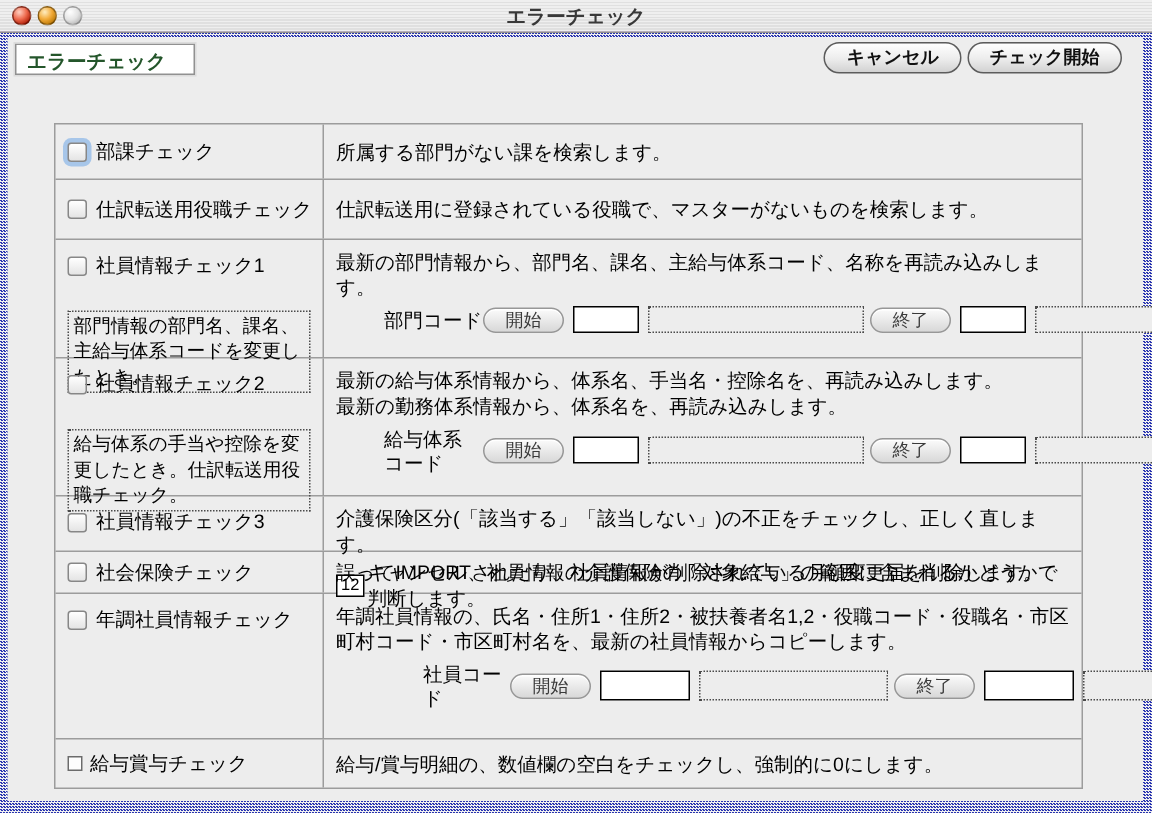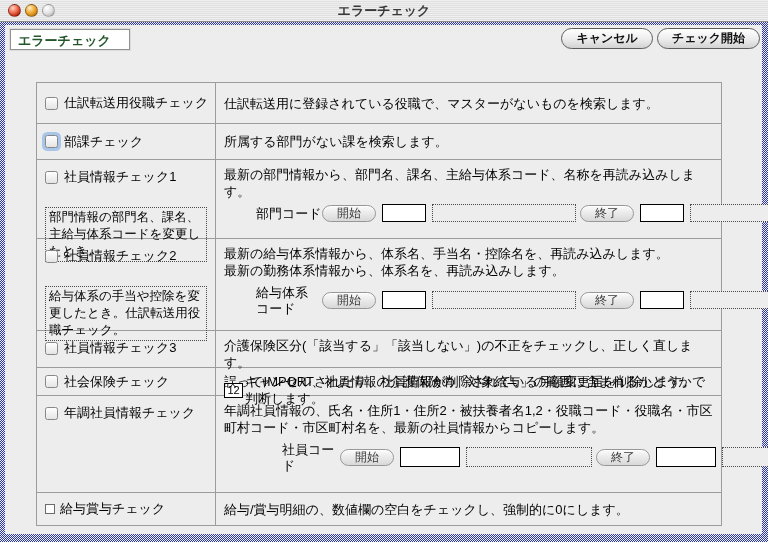--- a/index.html
+++ b/index.html
@@ -26,21 +26,21 @@
   .frame{ position:absolute; top:22px; left:0; right:0; bottom:0;
     padding:3px 6px 8px 5px;
     background-image:conic-gradient(#2a35b0 25%, #f0f0f0 0 50%, #2a35b0 0 75%, #f0f0f0 0);
     background-size:2px 2px; }
   .content{ width:100%; height:100%; background:#ededed; position:relative; }
 
   
   .page-label{ position:absolute; left:5px; top:4px; width:120px; height:21px;
     background:#fff; border:1px solid #919191; outline:1px solid #dcdcdc;
     font-size:13px; font-weight:bold; color:#24562b; padding:2px 7px; }
-  .top-buttons{ position:absolute; right:2px; top:3px; display:flex; gap:4px; }
+  .top-buttons{ position:absolute; right:14px; top:3px; display:flex; gap:4px; }
   .aqua-btn{ height:21px; border-radius:11px; border:1px solid #5c5c5c;
     background:linear-gradient(#ffffff,#ececec 55%,#d2d2d2);
     font-family:inherit; font-size:12px; font-weight:bold; color:#111;
     padding:0 14px; cursor:pointer; }
 
   
   .table{ position:absolute; left:31px; top:57px; width:686px;
     border:1px solid #9c9c9c; background:#ededed; }
   .row{ display:flex; border-top:1px solid #9c9c9c; }
   .row:first-child{ border-top:none; }
@@ -102,41 +102,41 @@
 
       <div class="page-label">エラーチェック</div>
 
       <div class="top-buttons">
         <button class="aqua-btn">キャンセル</button>
         <button class="aqua-btn">チェック開始</button>
       </div>
 
       <div class="table">
 
-        <div class="row row-simple r2">
-          <div class="cell-l">
-            <span class="chk-line">
-              <span class="chk"></span>
-              <span class="chk-label">仕訳転送用役職チェック</span>
-            </span>
-          </div>
-          <div class="cell-r">
-            <span class="desc">仕訳転送用に登録されている役職で、マスターがないものを検索します。</span>
-          </div>
-        </div>
-
         <div class="row row-simple r1">
           <div class="cell-l">
             <span class="chk-line">
               <span class="chk focused"></span>
               <span class="chk-label">部課チェック</span>
             </span>
           </div>
           <div class="cell-r">
             <span class="desc">所属する部門がない課を検索します。</span>
+          </div>
+        </div>
+
+        <div class="row row-simple r2">
+          <div class="cell-l">
+            <span class="chk-line">
+              <span class="chk"></span>
+              <span class="chk-label">仕訳転送用役職チェック</span>
+            </span>
+          </div>
+          <div class="cell-r">
+            <span class="desc">仕訳転送用に登録されている役職で、マスターがないものを検索します。</span>
           </div>
         </div>
 
         <div class="row r3">
           <div class="cell-l">
             <span class="chk-line">
               <span class="chk"></span>
               <span class="chk-label">社員情報チェック1</span>
             </span>
             <div class="note">部門情報の部門名、課名、主給与体系コードを変更したとき。</div>

